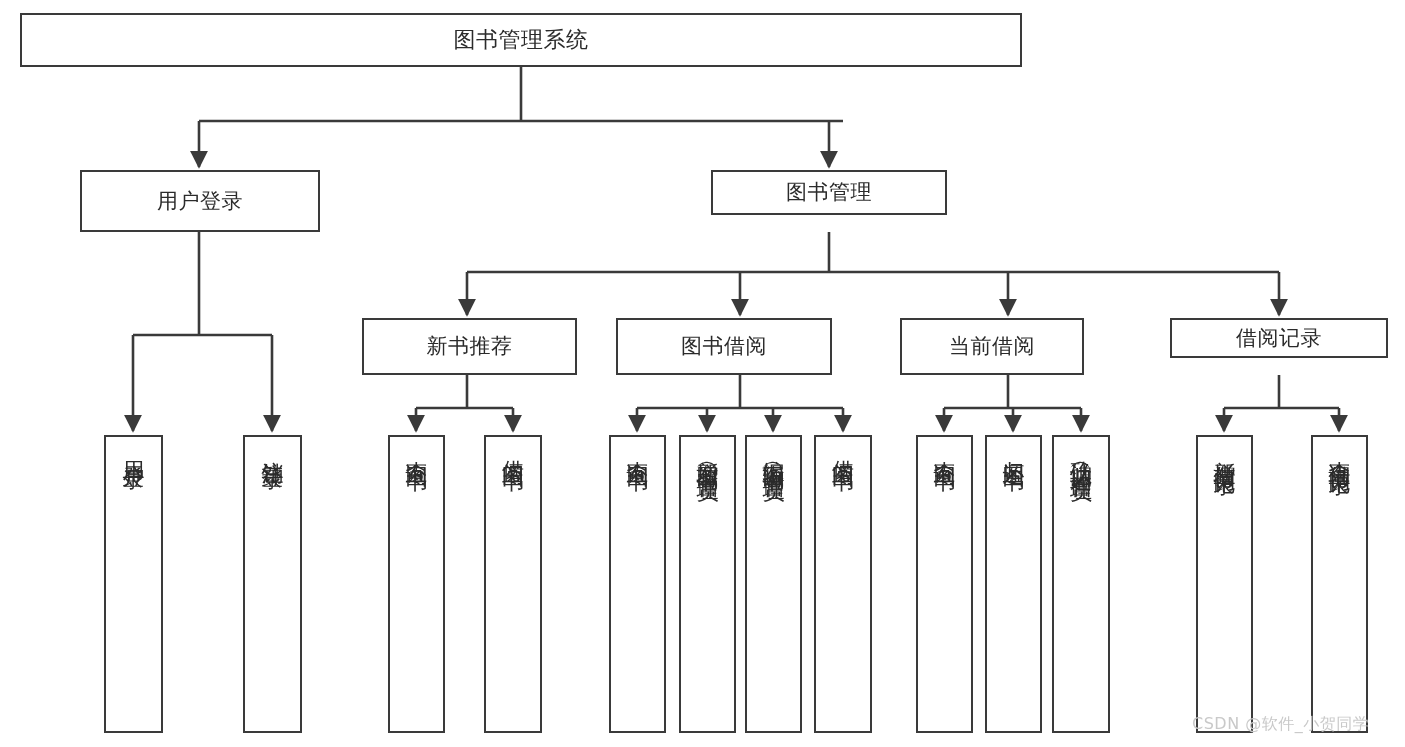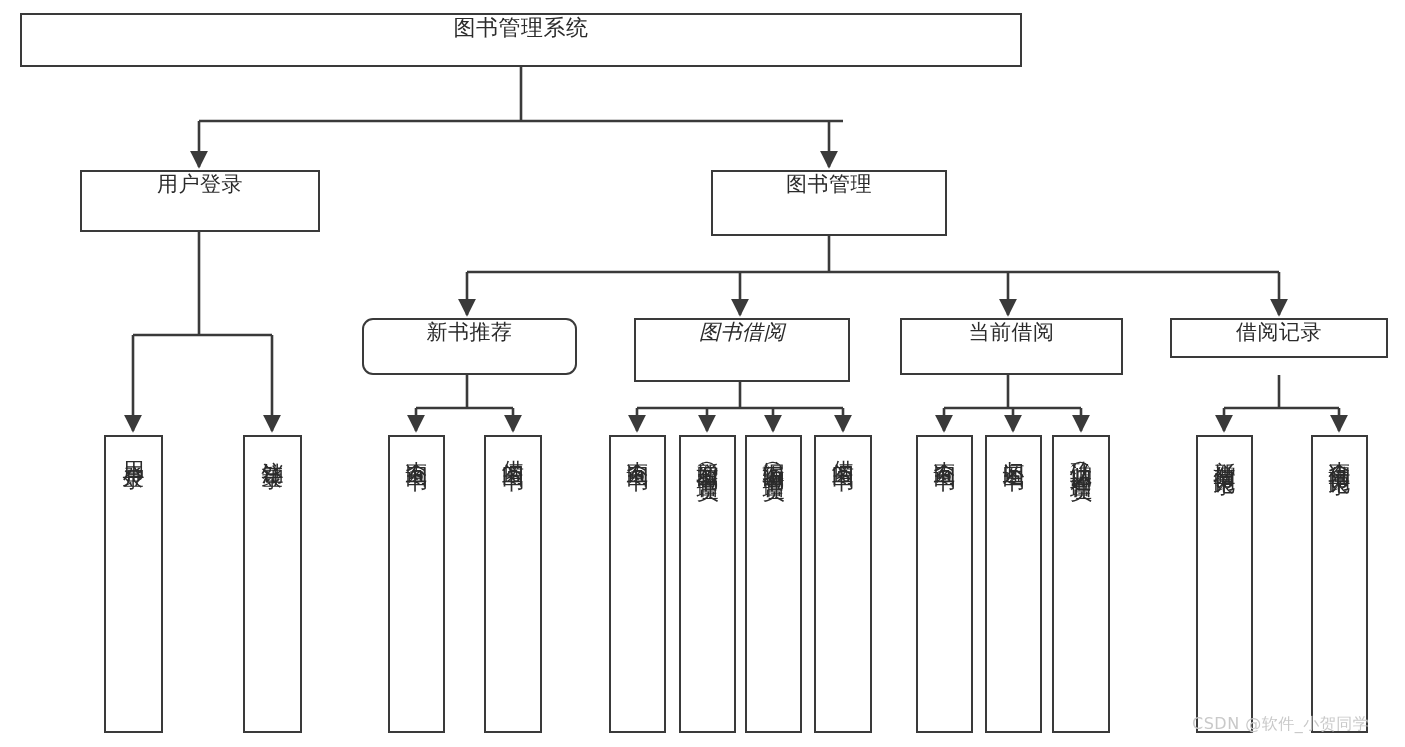--- a/index.html
+++ b/index.html
@@ -25,20 +25,21 @@
     width: 1405px;
     height: 747px;
     pointer-events: none;
   }
   .node {
     position: absolute;
     box-sizing: border-box;
     background: #ffffff;
     border: 2px solid #3a3a3a;
     display: flex;
+    align-items: center;
     justify-content: center;
     color: #2b2b2b;
     z-index: 2;
   }
   .node .lbl {
     display: block;
     text-align: center;
     line-height: 1.18;
     white-space: pre;
   }
@@ -128,31 +129,31 @@
     </g>
   </svg>
 
   <div class="node root" style="left:20px; top:13px; width:1002px; height:54px;">
     <span class="lbl">图书管理系统</span>
   </div>
 
   <div class="node horiz" style="left:80px; top:170px; width:240px; height:62px;">
     <span class="lbl">用户登录</span>
   </div>
-  <div class="node horiz" style="left:711px; top:170px; width:236px; height:66px;">
+  <div class="node horiz" style="left:711px; top:170px; width:236px; height:45px;">
     <span class="lbl">图书管理</span>
   </div>
 
-  <div class="node horiz" style="left:362px; top:318px; width:215px; height:57px;border-radius:11px;">
+  <div class="node horiz" style="left:362px; top:318px; width:215px; height:57px;">
     <span class="lbl">新书推荐</span>
   </div>
-  <div class="node horiz" style="left:634px; top:318px; width:216px; height:64px;font-style:italic;">
+  <div class="node horiz" style="left:616px; top:318px; width:216px; height:57px;">
     <span class="lbl">图书借阅</span>
   </div>
-  <div class="node horiz" style="left:900px; top:318px; width:223px; height:57px;">
+  <div class="node horiz" style="left:900px; top:318px; width:184px; height:57px;">
     <span class="lbl">当前借阅</span>
   </div>
   <div class="node horiz" style="left:1170px; top:318px; width:218px; height:40px;">
     <span class="lbl">借阅记录</span>
   </div>
 
   <div class="node vert" style="left:104px; top:435px; width:59px; height:298px;">
     <span class="lbl">用户登录</span>
   </div>
   <div class="node vert" style="left:243px; top:435px; width:59px; height:298px;">

